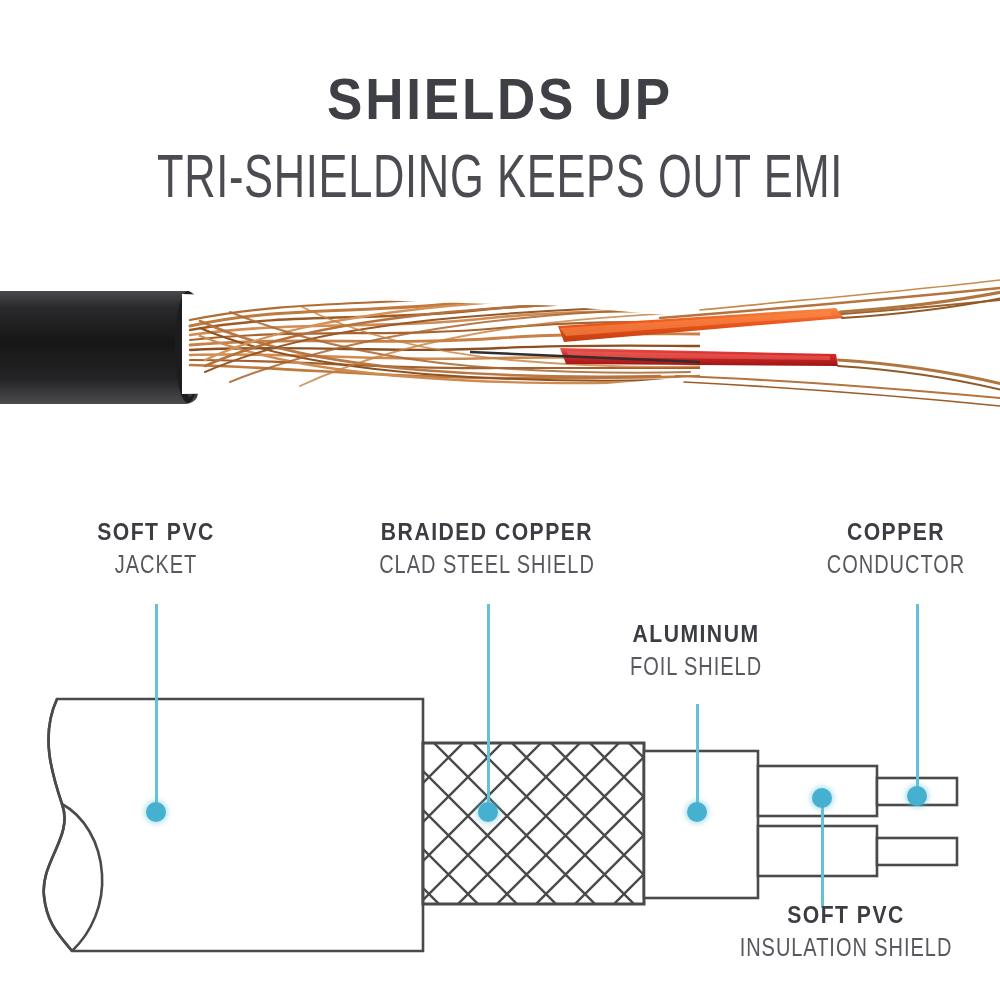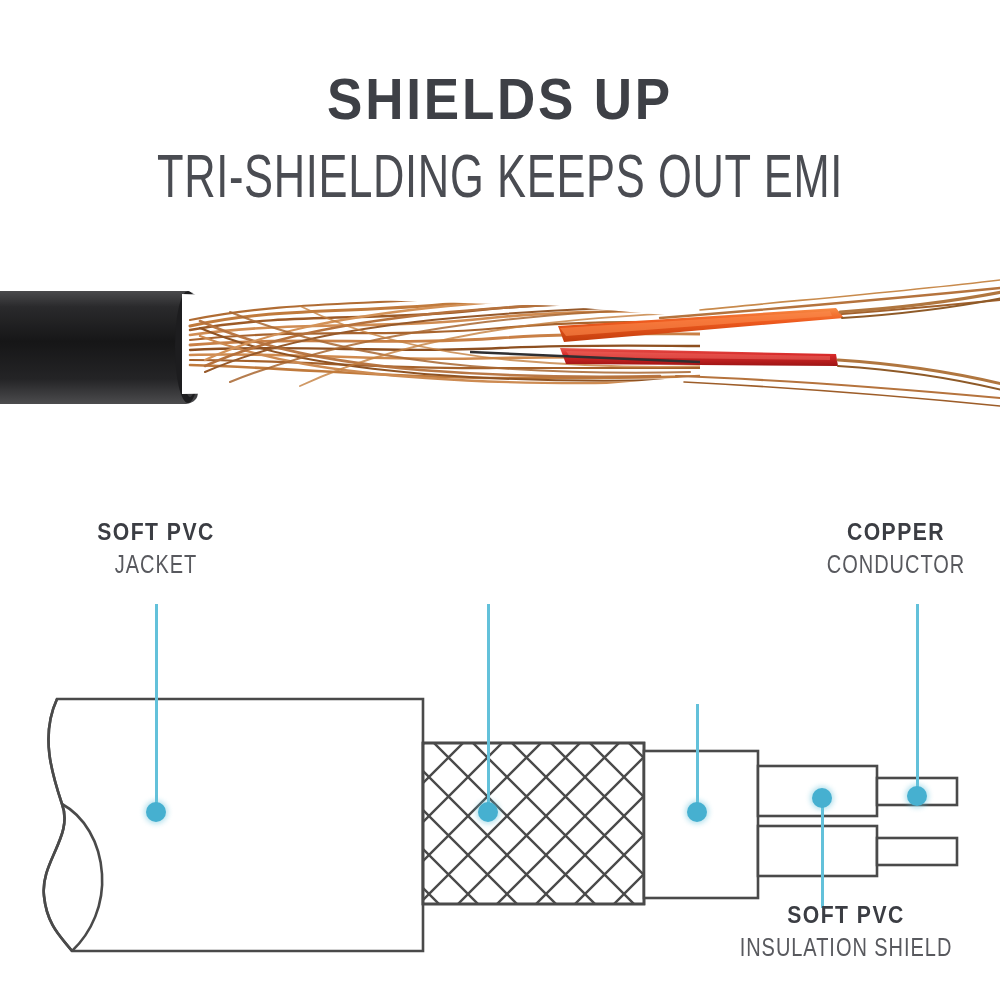--- a/index.html
+++ b/index.html
@@ -223,25 +223,33 @@
   <div class="dot" style="left:478px;top:766px;"></div>
   <div class="dot" style="left:687px;top:766px;"></div>
   <div class="dot" style="left:907px;top:750px;"></div>
   <div class="dot" style="left:812px;top:752px;"></div>
 
   <div class="label" style="left:36px;top:483px;width:240px;">
     <span class="l1">SOFT PVC</span>
     <span class="l2">JACKET</span>
   </div>
 
+  <div class="label" style="left:337px;top:483px;width:300px;">
+    <span class="l1">BRAIDED COPPER</span>
+    <span class="l2">CLAD STEEL SHIELD</span>
+  </div>
 
   <div class="label" style="left:776px;top:483px;width:240px;">
     <span class="l1">COPPER</span>
     <span class="l2">CONDUCTOR</span>
   </div>
 
+  <div class="label" style="left:576px;top:585px;width:240px;">
+    <span class="l1">ALUMINUM</span>
+    <span class="l2">FOIL SHIELD</span>
+  </div>
 
   <div class="label" style="left:701px;top:866px;width:290px;">
     <span class="l1">SOFT PVC</span>
     <span class="l2">INSULATION SHIELD</span>
   </div>
 
 </div>
 
 </body></html>

